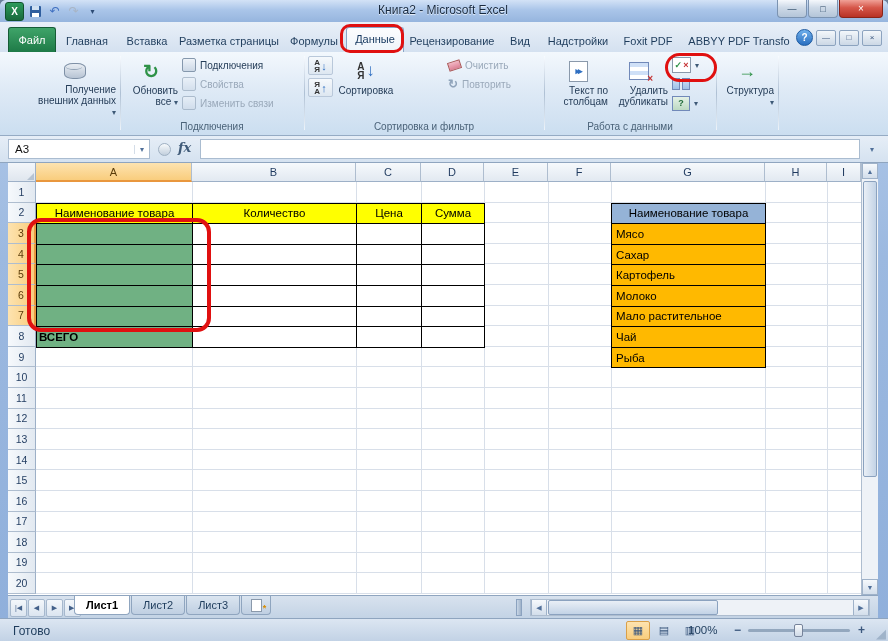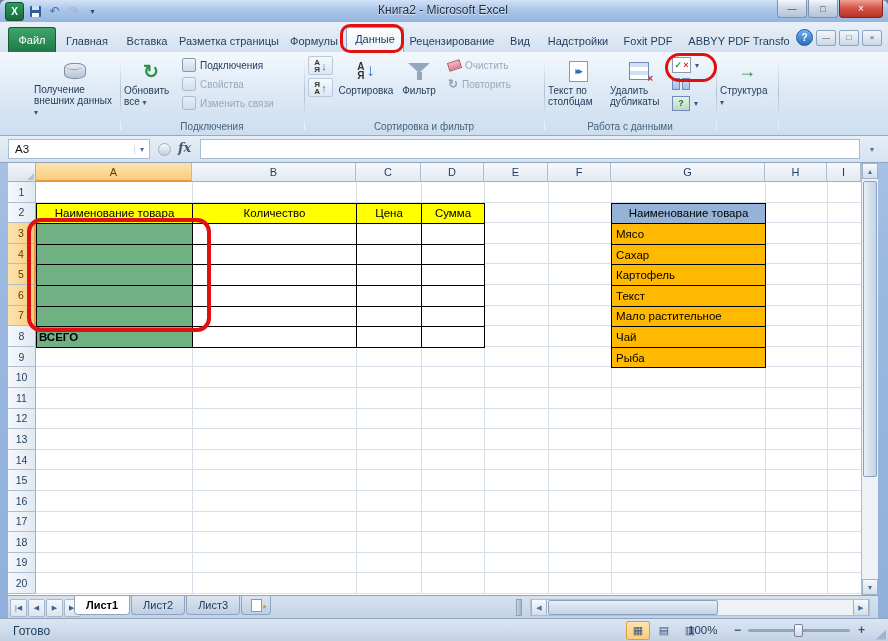--- a/index.html
+++ b/index.html
@@ -40,21 +40,21 @@
   .mwb{width:18px;height:14px;display:flex;align-items:center;justify-content:center;font-size:8px;color:#35527a;
        background:linear-gradient(#f3f7fb,#ccd8e6);border:1px solid #8ca3bf;border-radius:2px;}
 
   
   .ribbon{left:0;top:52px;width:888px;height:84px;background:linear-gradient(#f3f8fd,#dfeaf6 45%,#cbdef0);
           border-bottom:1px solid #95abc4;}
   .gsep{top:4px;width:1px;height:74px;background:linear-gradient(#f8fbff,#aec0d4 50%,#eef4fa);}
   .glabel{font-size:10px;color:#4a6278;text-align:center;bottom:3px;}
   .bigbtn{display:flex;flex-direction:column;align-items:center;border-radius:3px;}
   .bicon{height:28px;display:flex;align-items:center;justify-content:center;margin-top:3px;}
-  .blabel{font-size:10px;line-height:11px;text-align:left;color:#253d58;}
+  .blabel{font-size:10px;line-height:11px;text-align:right;color:#253d58;}
   .dd{font-size:8px;color:#3e5a77;}
   .smallrow{display:flex;align-items:center;gap:4px;font-size:10px;color:#253d58;height:18px;}
   .smallrow.dis{color:#9aa9ba;}
   .mini{width:12px;height:12px;border:1px solid #8598ad;background:linear-gradient(#eef3f9,#ccd8e6);border-radius:2px;flex:none;}
   .mini.faded{opacity:.55;}
   .cyl{width:20px;height:14px;background:linear-gradient(#e8edf3,#b7c4d4);border:1px solid #7e90a6;border-radius:9px/5px;position:relative;}
   .cyl::before{content:"";position:absolute;left:1px;top:0;width:16px;height:5px;border-bottom:1px solid #8fa0b4;border-radius:50%;}
   .refr{font-size:19px;line-height:19px;color:#2e9247;font-weight:bold;}
   .minisort{width:25px;height:19px;display:flex;align-items:center;justify-content:center;gap:1px;
             border:1px solid #b9c8da;border-radius:2px;background:linear-gradient(#f6f9fc,#dde7f1);}
@@ -270,29 +270,20 @@
     <div class="abs bigbtn" style="left:338px;top:2px;width:56px;height:64px;">
       <span class="bicon sortbig">
         <span class="lzb">
             <i>А</i>
             <i>Я</i>
           </span>
         <span class="arb">↓</span>
       </span>
       <span class="blabel">Сортировка</span>
     </div>
-    <div class="abs bigbtn" style="left:396px;top:2px;width:46px;height:64px;">
-      <span class="bicon">
-          <span class="funnelwrap">
-            <span class="funnel"></span>
-            <span class="fstem"></span>
-          </span>
-        </span>
-      <span class="blabel">Фильтр</span>
-    </div>
     <div class="abs smallrow dis" style="left:448px;top:4px;">
       <span class="eraser"></span>
       <span>Очистить</span>
     </div>
     <div class="abs smallrow dis" style="left:448px;top:23px;">
       <span class="reap">↻</span>
       <span>Повторить</span>
     </div>
     <div class="abs smallrow" style="left:448px;top:42px;margin-top:43px;">
       <span class="funnelwrap">
@@ -438,21 +429,21 @@
         <div class="tc"></div>
         <div class="tc"></div>
         <div class="tc"></div>
       </div>
 
       <div class="abs tbllookup">
         <div class="lk hdr">Наименование товара</div>
         <div class="lk">Мясо</div>
         <div class="lk">Сахар</div>
         <div class="lk">Картофель</div>
-        <div class="lk">Текст</div>
+        <div class="lk">Молоко</div>
         <div class="lk">Мало растительное</div>
         <div class="lk">Чай</div>
         <div class="lk">Рыба</div>
       </div>
     </div>
 
     <div class="abs vscroll">
       <div class="sbtn">▲</div>
       <div class="abs vthumb"></div>
       <div class="sbtn abs" style="bottom:0;left:0;">▼</div>

